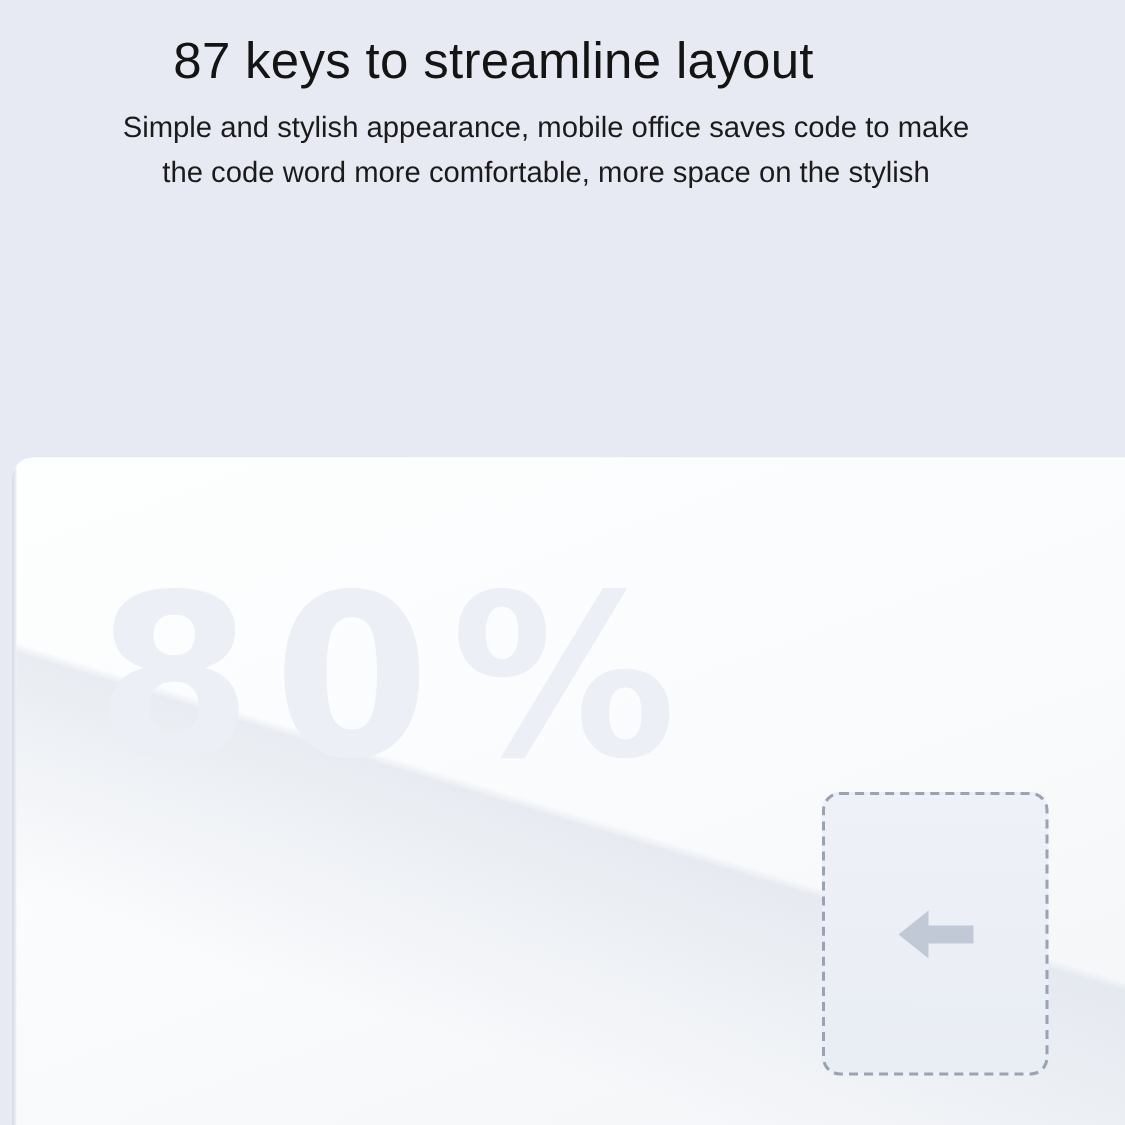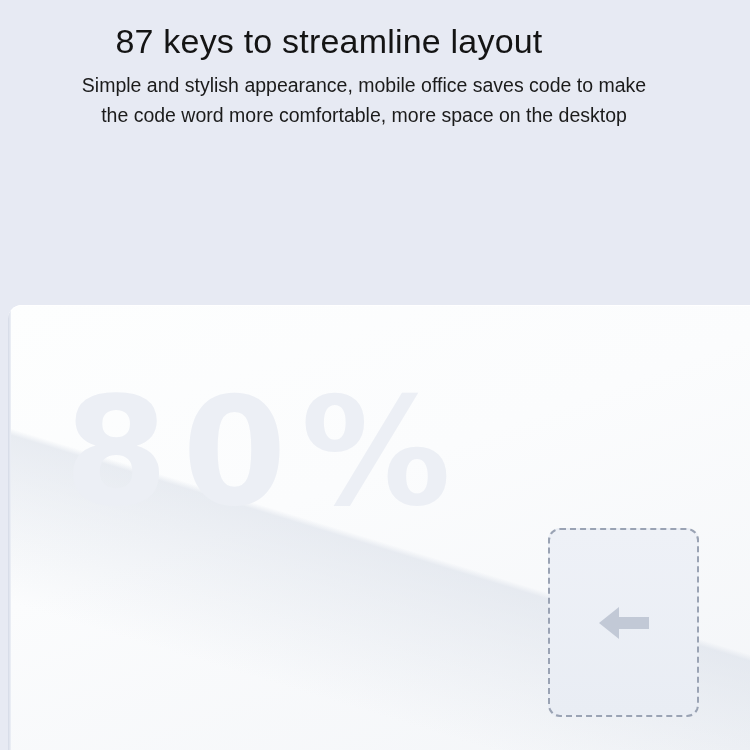--- a/index.html
+++ b/index.html
@@ -59,21 +59,21 @@
   }
 </style>
 </head>
 <body>
 
 <div id="stage">
 
   <div class="header">
     <div class="headline">87 keys to streamline layout</div>
     <div class="subline">Simple and stylish appearance, mobile office saves code to make</div>
-    <div class="subline" style="margin-top:2px">the code word more comfortable, more space on the desktop</div>
+    <div class="subline" style="margin-top:2px">the code word more comfortable, more space on the stylish</div>
   </div>
 
   <div class="panel">
     <div class="panel-edge"></div>
 
     <div class="watermark">80%</div>
 
     <div class="dashbox">
       <svg class="dash-arrow" viewBox="0 0 58 44">
         <path d="M4 22 L24 6 L24 16 L54 16 L54 28 L24 28 L24 38 Z" fill="#c2c9d6"></path>

